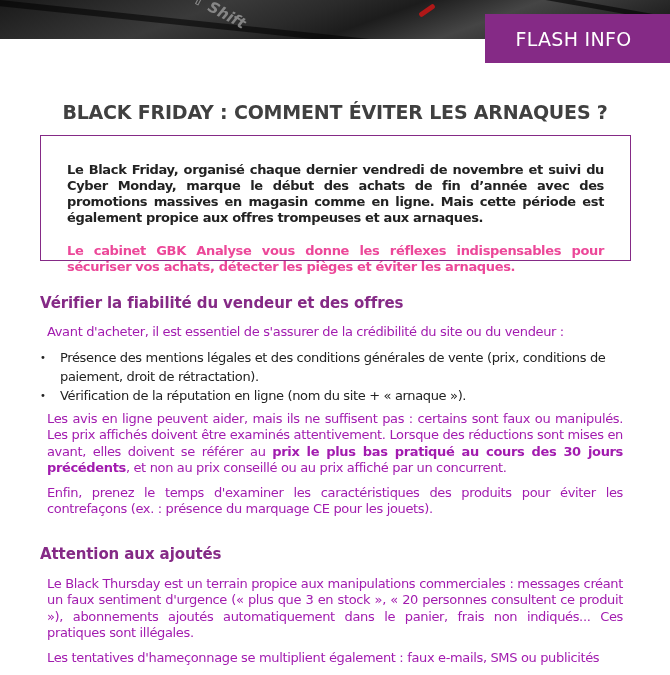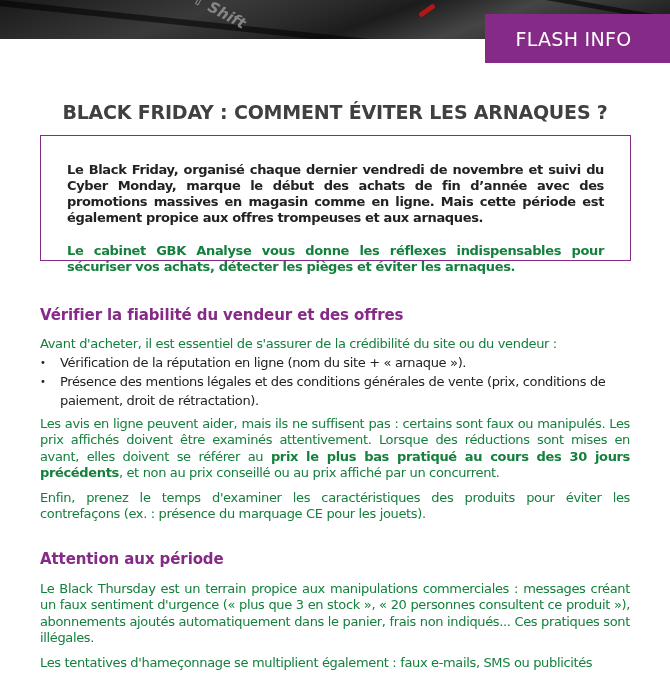--- a/index.html
+++ b/index.html
@@ -38,28 +38,28 @@
       position: absolute; left: 40px; top: 88px; width: 590px; text-align: center;
       font-family: "DejaVu Sans", sans-serif; font-weight: bold; color: #404040;
       font-size: 19px; letter-spacing: -0.2px;
     }
     .intro {
       position: absolute; left: 40px; top: 135px; width: 591px; height: 126px;
       border: 1px solid #852a86; box-sizing: border-box; padding: 9px 9px 0 9px;
     }
     .intro p { margin: 17px; font-size: 13px; line-height: 16px; font-weight: bold; text-align: justify; letter-spacing: -0.35px; }
     .intro .p1 { color: #222222; }
-    .intro .p2 { color: #15803d; margin-top: 9px; }
+    .intro .p2 { color: #ec4899; margin-top: 9px; }
     .content { position: absolute; left: 40px; top: 290px; width: 590px; }
     h2 { margin: 0; font-size: 15px; color: #852a86; font-weight: bold; letter-spacing: -0.1px; }
-    .para { margin: 0; font-size: 13px; line-height: 16.5px; text-align: justify; letter-spacing: -0.35px; color: #15803d; }
+    .para { margin: 7px; font-size: 13px; line-height: 16.5px; text-align: justify; letter-spacing: -0.35px; color: #a21caf; }
     ul.bullets { margin: 0; padding: 0; list-style: none; }
     ul.bullets li { position: relative; padding-left: 20px; font-size: 13px; line-height: 19px; letter-spacing: -0.35px; }
     ul.bullets li::before { content: "•"; position: absolute; left: 0; top: 0; font-size: 10px; }
-    .sec1-title { margin-top: 16px; }
+    .sec1-title { margin-top: 4px; }
     .intro-line { margin-top: 12px; }
     .bl { margin-top: 6px; }
     .avis { margin-top: 6px; }
     .enfin { margin-top: 8px; }
     .sec2-title { margin-top: 27px; }
     .black { margin-top: 13px; }
     .tent { margin-top: 8px; }
   </style>
 </head>
 <body>
@@ -77,22 +77,22 @@
 
 <div class="intro">
   <p class="p1">Le Black Friday, organisé chaque dernier vendredi de novembre et suivi du Cyber Monday, marque le début des achats de fin d’année avec des promotions massives en magasin comme en ligne. Mais cette période est également propice aux offres trompeuses et aux arnaques.</p>
   <p class="p2">Le cabinet GBK Analyse vous donne les réflexes indispensables pour sécuriser vos achats, détecter les pièges et éviter les arnaques.</p>
 </div>
 
 <div class="content">
   <h2 class="sec1-title">Vérifier la fiabilité du vendeur et des offres</h2>
   <p class="para intro-line">Avant d'acheter, il est essentiel de s'assurer de la crédibilité du site ou du vendeur :</p>
   <ul class="bullets bl">
+    <li>Présence des mentions légales et des conditions générales de vente (prix, conditions de paiement, droit de rétractation).</li>
     <li>Vérification de la réputation en ligne (nom du site + « arnaque »).</li>
-    <li>Présence des mentions légales et des conditions générales de vente (prix, conditions de paiement, droit de rétractation).</li>
   </ul>
   <p class="para avis"><span>Les avis en ligne peuvent aider, mais ils ne suffisent pas : certains sont faux ou manipulés. Les prix affichés doivent être examinés attentivement. Lorsque des réductions sont mises en avant, elles doivent se référer au </span><strong>prix le plus bas pratiqué au cours des 30 jours précédents</strong><span>, et non au prix conseillé ou au prix affiché par un concurrent.</span></p>
   <p class="para enfin">Enfin, prenez le temps d'examiner les caractéristiques des produits pour éviter les contrefaçons (ex. : présence du marquage CE pour les jouets).</p>
 
-  <h2 class="sec2-title">Attention aux période</h2>
+  <h2 class="sec2-title">Attention aux ajoutés</h2>
   <p class="para black">Le Black Thursday est un terrain propice aux manipulations commerciales : messages créant un faux sentiment d'urgence (« plus que 3 en stock », « 20 personnes consultent ce produit »), abonnements ajoutés automatiquement dans le panier, frais non indiqués... Ces pratiques sont illégales.</p>
   <p class="para tent">Les tentatives d'hameçonnage se multiplient également : faux e-mails, SMS ou publicités</p>
 </div>
 
 </body></html>

